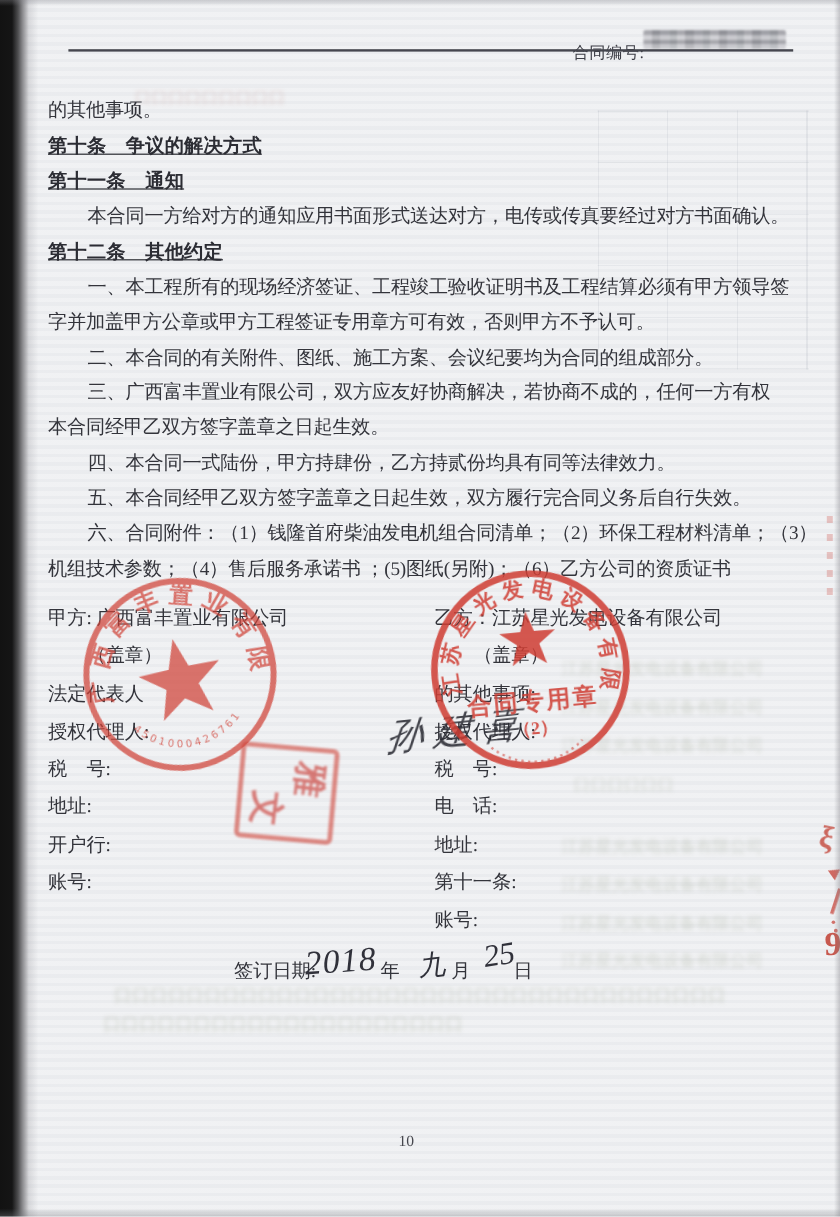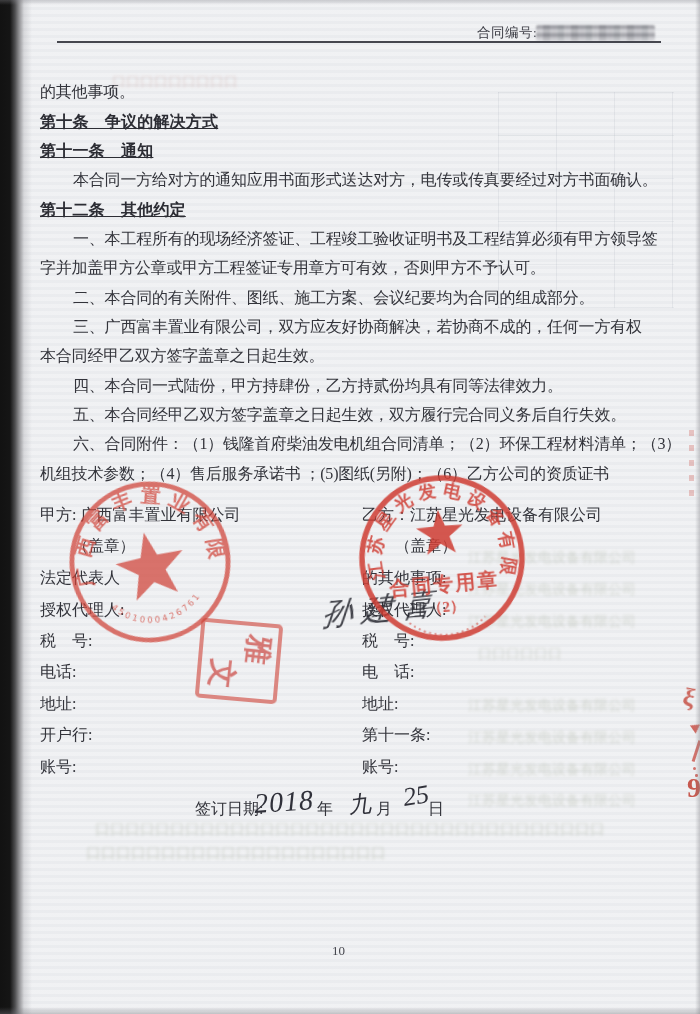--- a/index.html
+++ b/index.html
@@ -11,21 +11,21 @@
     color:#33343b;
   }
   
   .edge-left{position:absolute;left:0;top:0;width:32px;height:100%;
     background:linear-gradient(90deg,#121212 0,#151515 10px,#4e4e50 15px,#8e8e91 19px,rgba(170,170,175,.35) 24px,rgba(170,170,175,0) 32px);}
   .edge-top{position:absolute;left:0;top:0;width:100%;height:5px;background:linear-gradient(180deg,rgba(140,140,146,.35),rgba(140,140,146,0));}
   .edge-bottom{position:absolute;left:0;bottom:0;width:100%;height:7px;background:linear-gradient(0deg,rgba(120,120,126,.4),rgba(120,120,126,0));}
   .edge-right{position:absolute;right:0;top:0;width:5px;height:100%;background:linear-gradient(270deg,rgba(130,130,136,.4),rgba(130,130,136,0));}
 
   
-  #contract-no-label{position:absolute;left:477px;top:24px;font-size:13.5px;color:#3c3d45;letter-spacing:.5px;}
+  #contract-no-label{position:absolute;left:477px;top:35px;font-size:13.5px;color:#3c3d45;letter-spacing:.5px;}
   #contract-no-redaction{position:absolute;left:536px;top:25px;width:119px;height:16px;border-radius:2px;opacity:.85;
     background:
       repeating-linear-gradient(0deg, rgba(255,255,255,.3) 0 4px, rgba(95,95,102,.3) 4px 8px),
       repeating-linear-gradient(90deg,#b7b7bd 0 7px,#8f9097 7px 14px,#a9aab1 14px 22px,#979aa0 22px 28px);
     filter:blur(.8px);}
   #header-rule{position:absolute;left:57px;top:41px;width:604px;height:2px;background:#45464e;}
 
   
   #clauses{position:absolute;left:40px;top:55px;width:640px;margin-top:23px;}
   .bl{height:29.35px;display:flex;align-items:center;white-space:nowrap;font-size:16px;letter-spacing:-.2px;color:#33343b;}
@@ -124,21 +124,20 @@
     <div class="bl in">六、合同附件：（1）钱隆首府柴油发电机组合同清单；（2）环保工程材料清单；（3）</div>
     <div class="bl">机组技术参数；（4）售后服务承诺书 ；(5)图纸(另附)；（6）乙方公司的资质证书</div>
   </div>
 
   <div class="party-col" id="party-a">
     <div class="p-name">甲方: 广西富丰置业有限公司</div>
     <div class="p-seal">（盖章）</div>
     <div class="p-field">法定代表人</div>
     <div class="p-field">授权代理人:</div>
     <div class="p-field">税　号:</div>
-    <div class="p-field">电话:</div>
     <div class="p-field">地址:</div>
     <div class="p-field">开户行:</div>
     <div class="p-field">账号:</div>
   </div>
 
   <div class="party-col" id="party-b">
     <div class="p-name">乙方：江苏星光发电设备有限公司</div>
     <div class="p-seal">（盖章）</div>
     <div class="p-field">的其他事项:</div>
     <div class="p-field">授权代理人:</div>

